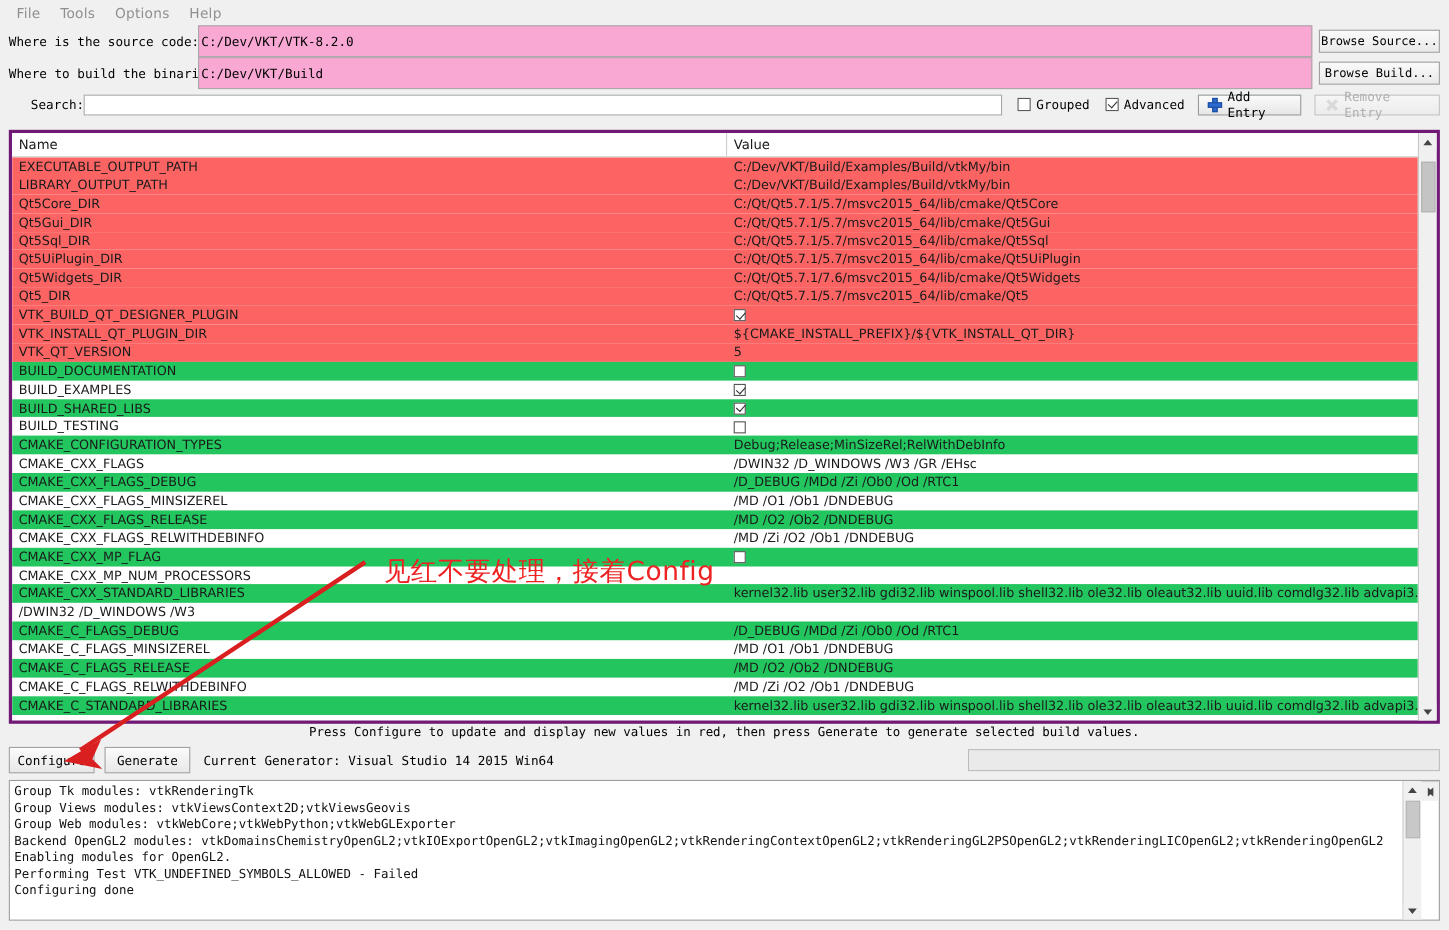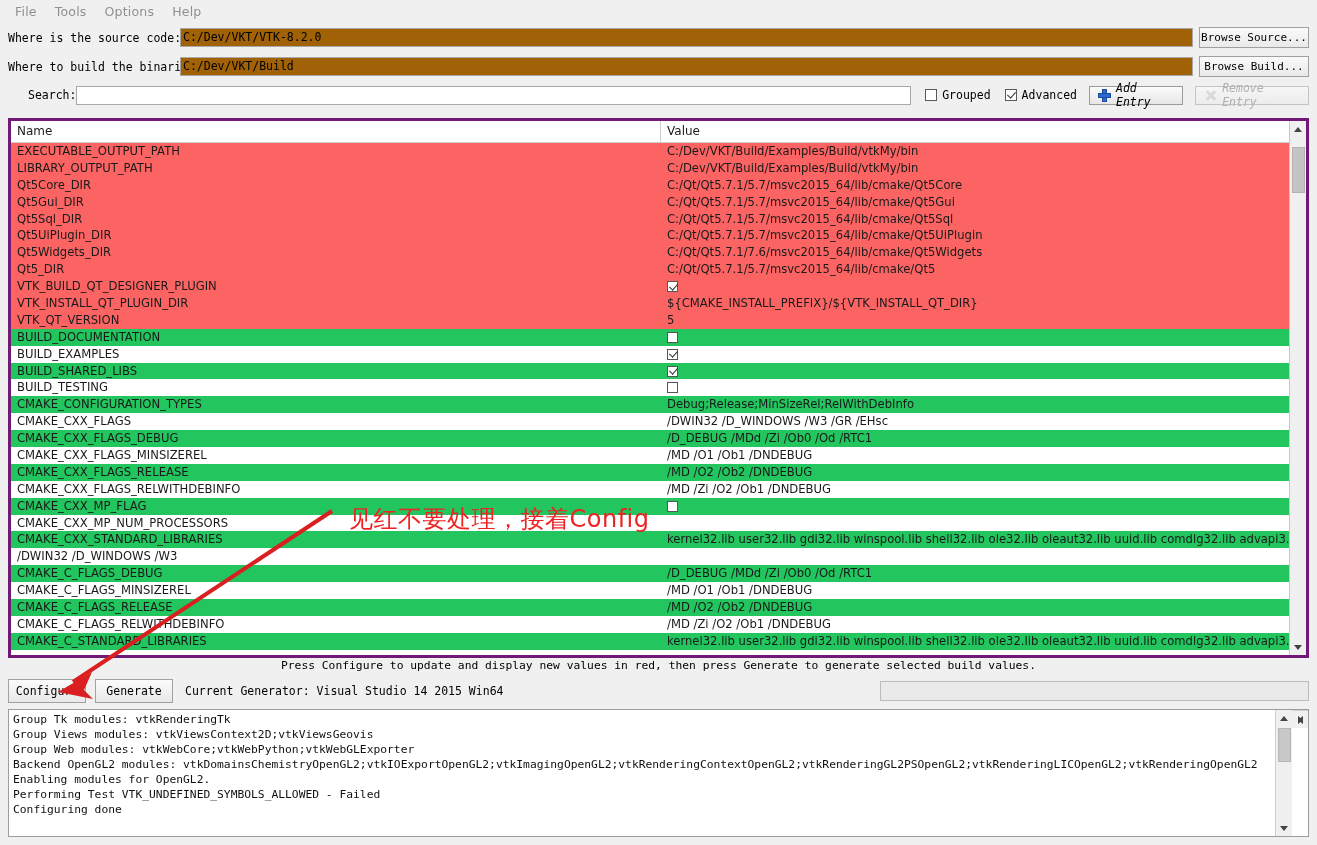--- a/index.html
+++ b/index.html
@@ -40,23 +40,23 @@
   }
   .pathlabel {
     font-family: "DejaVu Sans Mono", monospace;
     font-size: 11.5px;
     color: #000;
     white-space: nowrap;
     width: 172px;
   }
   .pathinput {
     flex: 1;
-    height: 19px;
+    height: 29px;
     border: 1px solid #a8a8a8;
-    background: #a16207;
+    background: #f9a8d4;
     font-family: "DejaVu Sans Mono", monospace;
     font-size: 11.5px;
     color: #000;
     padding: 0 2px;
     line-height: 19px;
     box-sizing: border-box;
     outline: none;
   }
   .browsebtn {
     margin-left: 6px;
@@ -130,21 +130,20 @@
     background: linear-gradient(#fbfbfb, #e6e6e6);
     display: flex;
     align-items: center;
     justify-content: center;
     gap: 5px;
     font-family: "DejaVu Sans Mono", monospace;
     font-size: 11.5px;
     color: #000;
     padding: 0 8px;
     box-sizing: border-box;
-    font-style: italic;
   }
   .entrybtn.disabled { color: #b0b0b0; border-color: #c4c4c4;
     background: linear-gradient(#f6f6f6, #ececec); }
   .plusicon { width: 13px; height: 13px; position: relative; flex: none; }
   .plusicon::before, .plusicon::after {
     content: ""; position: absolute; background: #2b6bd0; border: 1px solid #1b4c9e;
     box-sizing: border-box;
   }
   .plusicon::before { left: 4px; top: 0; width: 5px; height: 13px; }
   .plusicon::after  { top: 4px; left: 0; width: 13px; height: 5px; }

